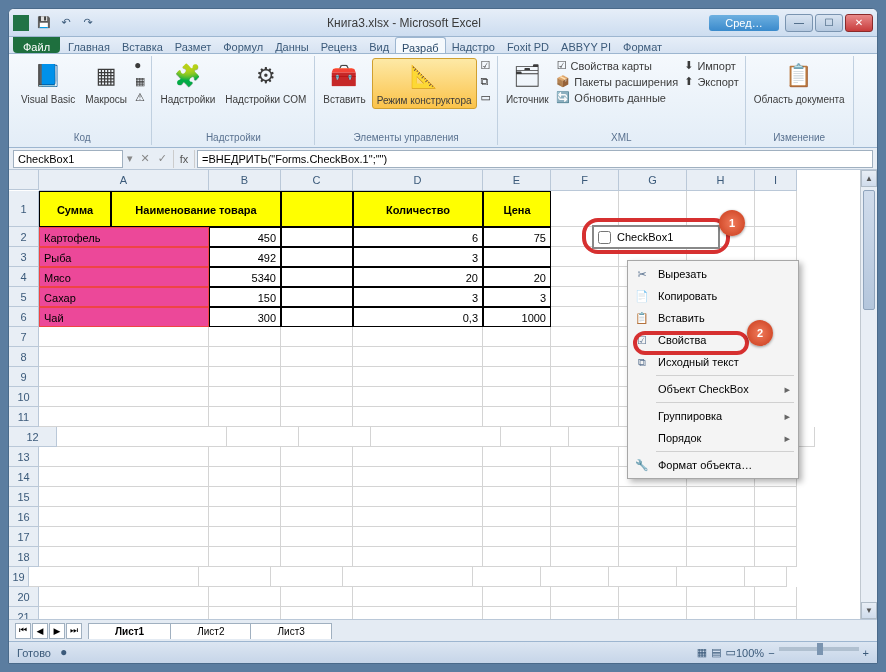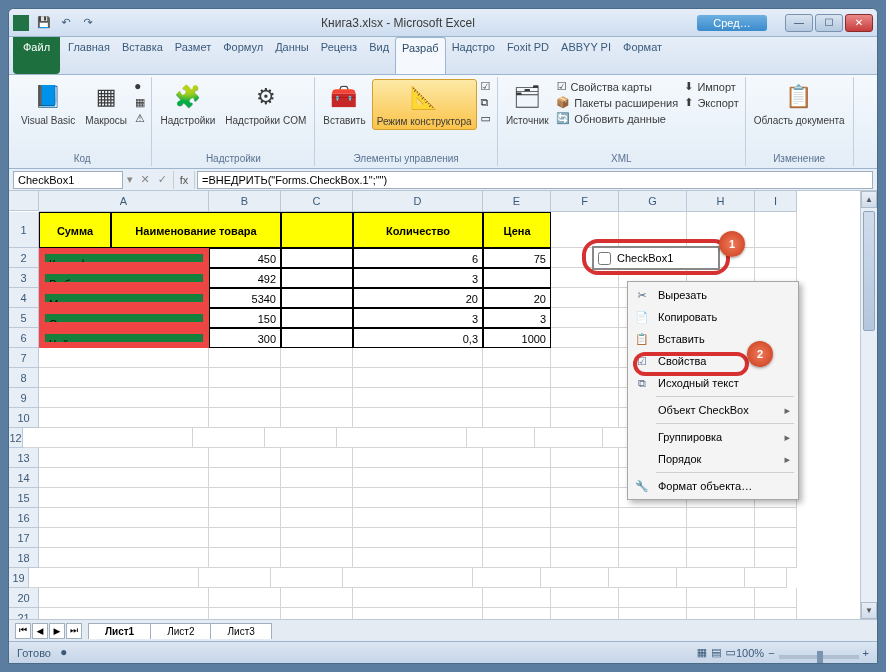--- a/index.html
+++ b/index.html
@@ -4,22 +4,22 @@
 <style>
 *{box-sizing:border-box;margin:0;padding:0;font-family:"Segoe UI",Tahoma,sans-serif;font-size:11px}
 body{background:#5b7da0;padding:8px;width:886px;height:672px;overflow:hidden}
 .window{background:#fff;width:870px;height:656px;border:1px solid #4a6a8a;border-radius:6px 6px 0 0;overflow:hidden;display:flex;flex-direction:column;position:relative}
 .titlebar{height:28px;background:linear-gradient(#e6eef8,#cdddf0);display:flex;align-items:center;padding:0 4px;border-bottom:1px solid #9db6d0}
 .title-icon{width:16px;height:16px;background:#217346;margin-right:4px}
 .qatool{width:20px;height:20px;display:inline-flex;align-items:center;justify-content:center;color:#3b5a7a;margin:0 1px}
 .title-text{flex:1;text-align:center;font-size:12px;color:#3b3b3b}
 .win-btn{width:28px;height:18px;background:linear-gradient(#d9e4f1,#b5c9e0);border:1px solid #7a94b0;border-radius:3px;display:flex;align-items:center;justify-content:center;font-size:10px;color:#30506e;margin-left:2px}
 .win-btn.close{background:linear-gradient(#e98a8a,#c83c3c);color:#fff;border-color:#8a2a2a}
-.sred{width:70px;height:16px;background:linear-gradient(#6eb0e0,#3a8acc);color:#fff;border-radius:3px;display:flex;align-items:center;justify-content:center;margin-right:16px}
-.tabs{height:38px;background:linear-gradient(#e6eef8,#d7e3f2);display:flex;padding-left:4px;border-bottom:1px solid #9db6d0}
+.sred{width:70px;height:16px;background:linear-gradient(#6eb0e0,#3a8acc);color:#fff;border-radius:3px;display:flex;align-items:center;justify-content:center;margin-right:4px}
+.tabs{height:17px;background:linear-gradient(#e6eef8,#d7e3f2);display:flex;padding-left:4px;border-bottom:1px solid #9db6d0}
 .filetab{background:#1e6f3e;color:#fff;padding:4px 10px;border-radius:0 0 4px 4px;margin-right:2px}
 .tab{padding:4px 6px;color:#3b5a7a;cursor:pointer}
 .tab.active{background:#f5f9fd;border:1px solid #9db6d0;border-bottom:none;border-radius:3px 3px 0 0;color:#2a4a6a}
 .ribbon{height:94px;background:linear-gradient(#f5f9fd,#e3edf7);border-bottom:1px solid #9db6d0;display:flex;padding:2px 4px}
 .rgroup{border-right:1px solid #c0d0e0;padding:2px 4px;display:flex;flex-direction:column;align-items:center;min-width:50px}
 .rgroup-body{flex:1;display:flex;align-items:flex-start;gap:2px}
 .rgroup-label{font-size:10px;color:#5a7290;margin-top:12px}
 .bigbtn{display:flex;flex-direction:column;align-items:center;padding:2px 4px;color:#3b3b3b;cursor:pointer;min-width:44px}
 .bigbtn.active{background:linear-gradient(#fde9a6,#fbc34a);border:1px solid #d0a030;border-radius:3px}
 .bigbtn .ico{width:32px;height:32px;display:flex;align-items:center;justify-content:center;font-size:22px}
@@ -32,31 +32,31 @@
 .formula-input{flex:1;height:18px;background:#fff;border:1px solid #a0b0c0;padding:0 4px;display:flex;align-items:center}
 .grid-area{flex:1;display:flex;overflow:hidden;position:relative;background:#fff}
 .corner{height:20px;background:#e8eef5;border-right:1px solid #bac8d8;border-bottom:1px solid #bac8d8}
 .colhdr{background:#e8eef5;border-right:1px solid #bac8d8;border-bottom:1px solid #bac8d8;text-align:center;line-height:20px;color:#3b5a7a}
 .rowhdr{height:20px;background:#e8eef5;border-right:1px solid #bac8d8;border-bottom:1px solid #bac8d8;text-align:center;line-height:20px;color:#3b5a7a}
 .row{display:flex;height:20px}
 .row.tall{height:36px}
 .cell{border-right:1px solid #d4d4d4;border-bottom:1px solid #d4d4d4;padding:0 4px;line-height:20px;overflow:hidden;white-space:nowrap}
 .row.tall .cell{line-height:36px}
 .hdr-cell{background:#ffff00;font-weight:bold;text-align:center;border:1px solid #000}
-.namecell{background:#15803d;border:6px solid #ef4444}
+.namecell{background:#ec4899;border:1px solid #ef4444}
 .datacell{border:1px solid #000;text-align:right}
 .wA{width:170px}.wB{width:72px}.wC{width:72px}.wD{width:130px}.wE{width:68px}.wF{width:68px}.wG{width:68px}.wH{width:68px}.wI{width:42px}
 .sheet-tabs{height:22px;background:#e4ebf3;border-top:1px solid #bac8d8;display:flex;align-items:center;padding:0 6px}
 .sheet-nav{display:flex;gap:1px;margin-right:6px}
 .sheet-nav div{width:16px;height:16px;border:1px solid #a0b0c0;background:#fff;font-size:9px;display:flex;align-items:center;justify-content:center}
-.sheet-tab{padding:2px 16px;background:#fff;border:1px solid #a0b0c0;border-bottom:none;font-size:10px;margin-right:-1px}
+.sheet-tab{padding:2px 26px;background:#fff;border:1px solid #a0b0c0;border-bottom:none;font-size:10px;margin-right:-1px}
 .sheet-tab.active{background:#fff;font-weight:bold}
 .statusbar{height:22px;background:linear-gradient(#dce6f2,#c6d5e8);border-top:1px solid #9db6d0;display:flex;align-items:center;padding:0 8px;font-size:10px;color:#3b5a7a}
 .statusbar .spacer{flex:1}
-.zoom{display:flex;align-items:flex-end;gap:4px}
+.zoom{display:flex;align-items:flex-start;gap:4px}
 .checkbox-ctrl{position:absolute;left:583px;top:55px;width:128px;height:24px;border:2px solid #888;background:#fff;display:flex;align-items:center;padding:0 4px;z-index:5}
 .checkbox-ctrl input{margin-right:6px}
 .callout1{position:absolute;left:573px;top:48px;width:148px;height:36px;border:4px solid #d63030;border-radius:16px;z-index:7;pointer-events:none}
 .callout2{position:absolute;left:624px;top:161px;width:116px;height:24px;border:4px solid #d63030;border-radius:12px;z-index:7;pointer-events:none}
 .badge{position:absolute;width:26px;height:26px;background:radial-gradient(#f07a5a,#c83a1a);border-radius:50%;color:#fff;display:flex;align-items:center;justify-content:center;font-weight:bold;z-index:8;box-shadow:0 1px 3px rgba(0,0,0,.4)}
 .ctx-menu{position:absolute;left:618px;top:90px;width:172px;background:#f4f4f4;border:1px solid #a7a7a7;box-shadow:3px 3px 6px rgba(0,0,0,.3);z-index:6;padding:2px 0}
 .ctx-item{display:flex;align-items:center;height:22px;padding:0 8px 0 4px;cursor:pointer}
 .ctx-ico{width:20px;height:16px;display:inline-flex;align-items:center;justify-content:center;color:#5a7290;margin-right:6px;font-size:11px}
 .ctx-sep{height:1px;background:#d0d0d0;margin:2px 4px 2px 28px}
 .ctx-arrow{margin-left:auto;color:#666}
@@ -320,21 +320,33 @@
             <div class="cell wB"></div>
             <div class="cell wC"></div>
             <div class="cell wD"></div>
             <div class="cell wE"></div>
             <div class="cell wF"></div>
             <div class="cell wG"></div>
             <div class="cell wH"></div>
             <div class="cell wI"></div>
           </div>
           <div class="row">
-            <div class="rowhdr" style="width:14px">12</div>
+            <div class="rowhdr" style="width:30px">11</div>
+  <div class="cell wA"></div>
+            <div class="cell wB"></div>
+            <div class="cell wC"></div>
+            <div class="cell wD"></div>
+            <div class="cell wE"></div>
+            <div class="cell wF"></div>
+            <div class="cell wG"></div>
+            <div class="cell wH"></div>
+            <div class="cell wI"></div>
+          </div>
+          <div class="row">
+            <div class="rowhdr" style="width:48px">12</div>
   <div class="cell wA"></div>
             <div class="cell wB"></div>
             <div class="cell wC"></div>
             <div class="cell wD"></div>
             <div class="cell wE"></div>
             <div class="cell wF"></div>
             <div class="cell wG"></div>
             <div class="cell wH"></div>
             <div class="cell wI"></div>
           </div>

